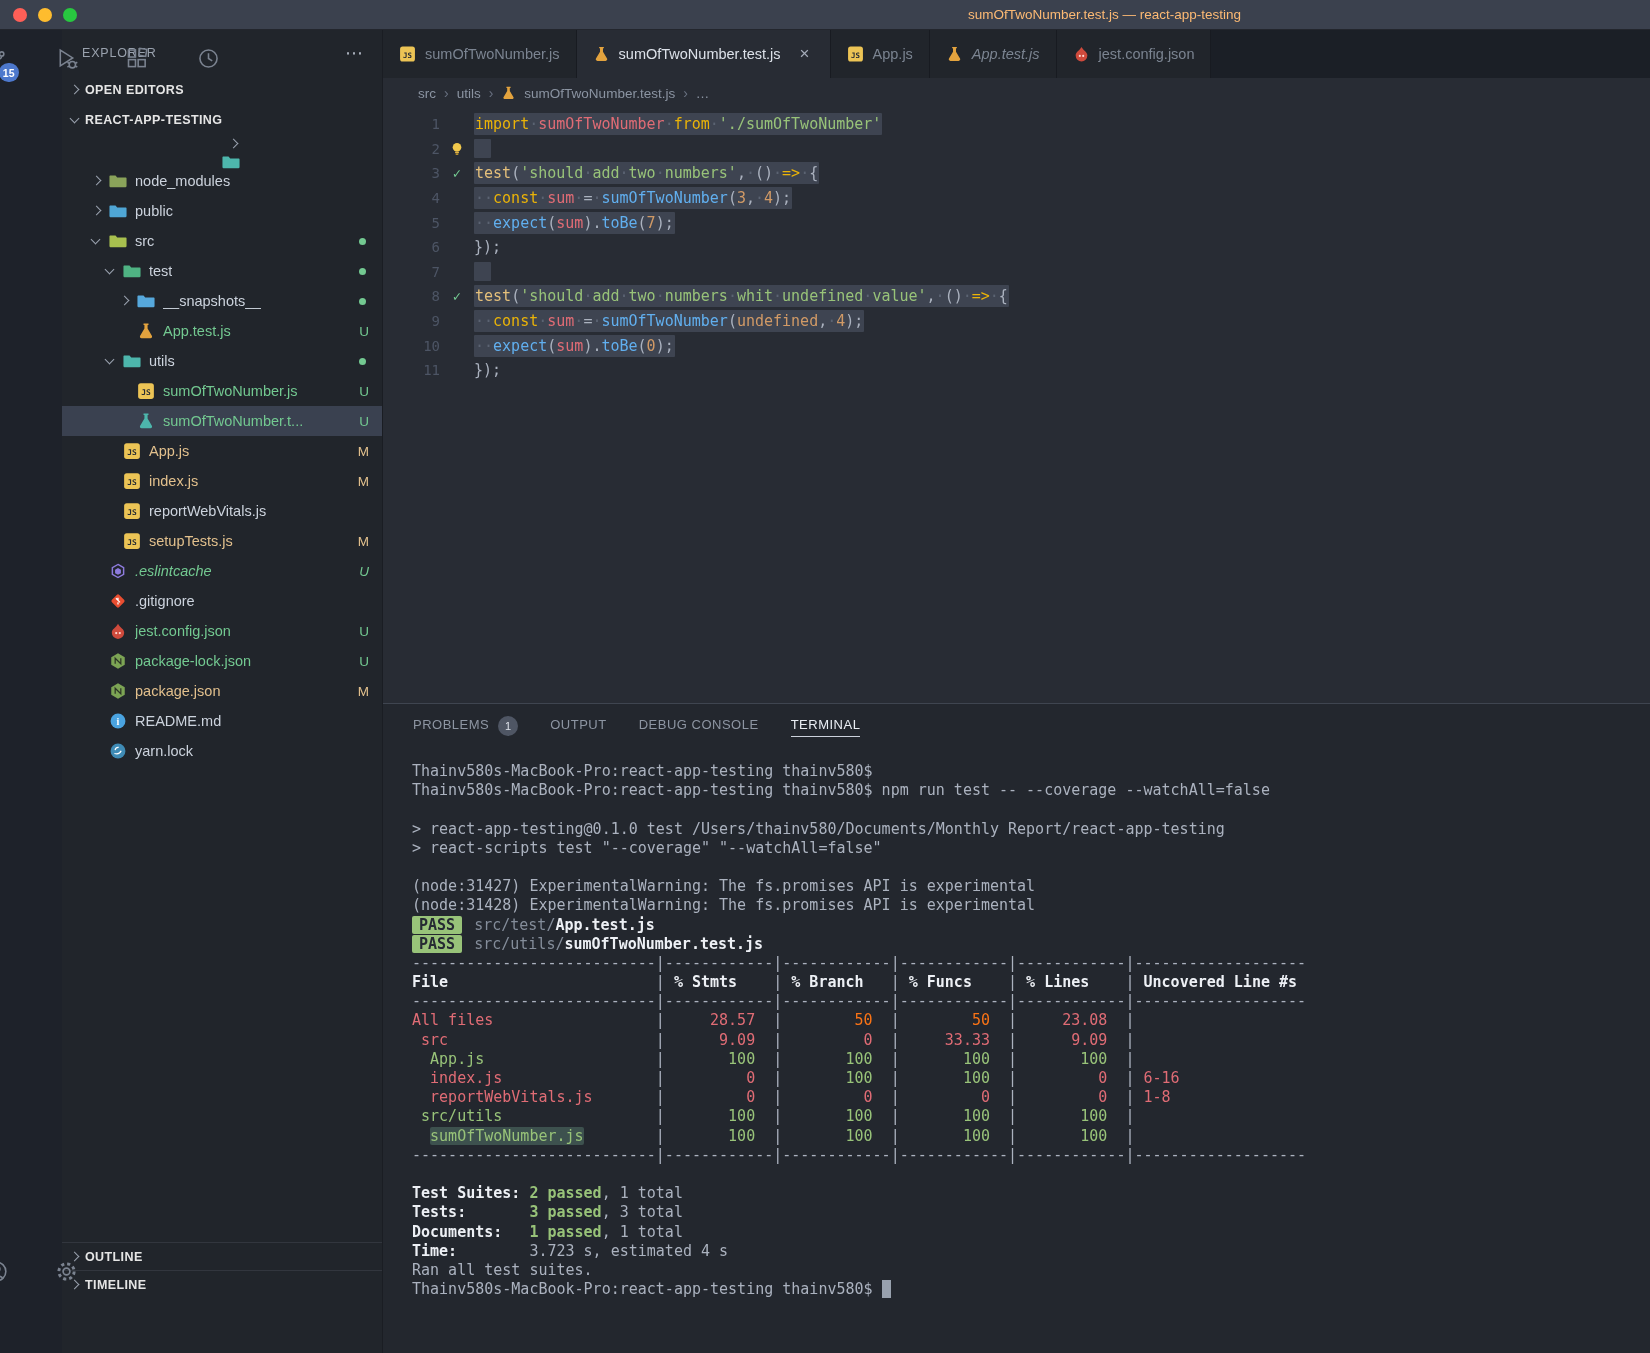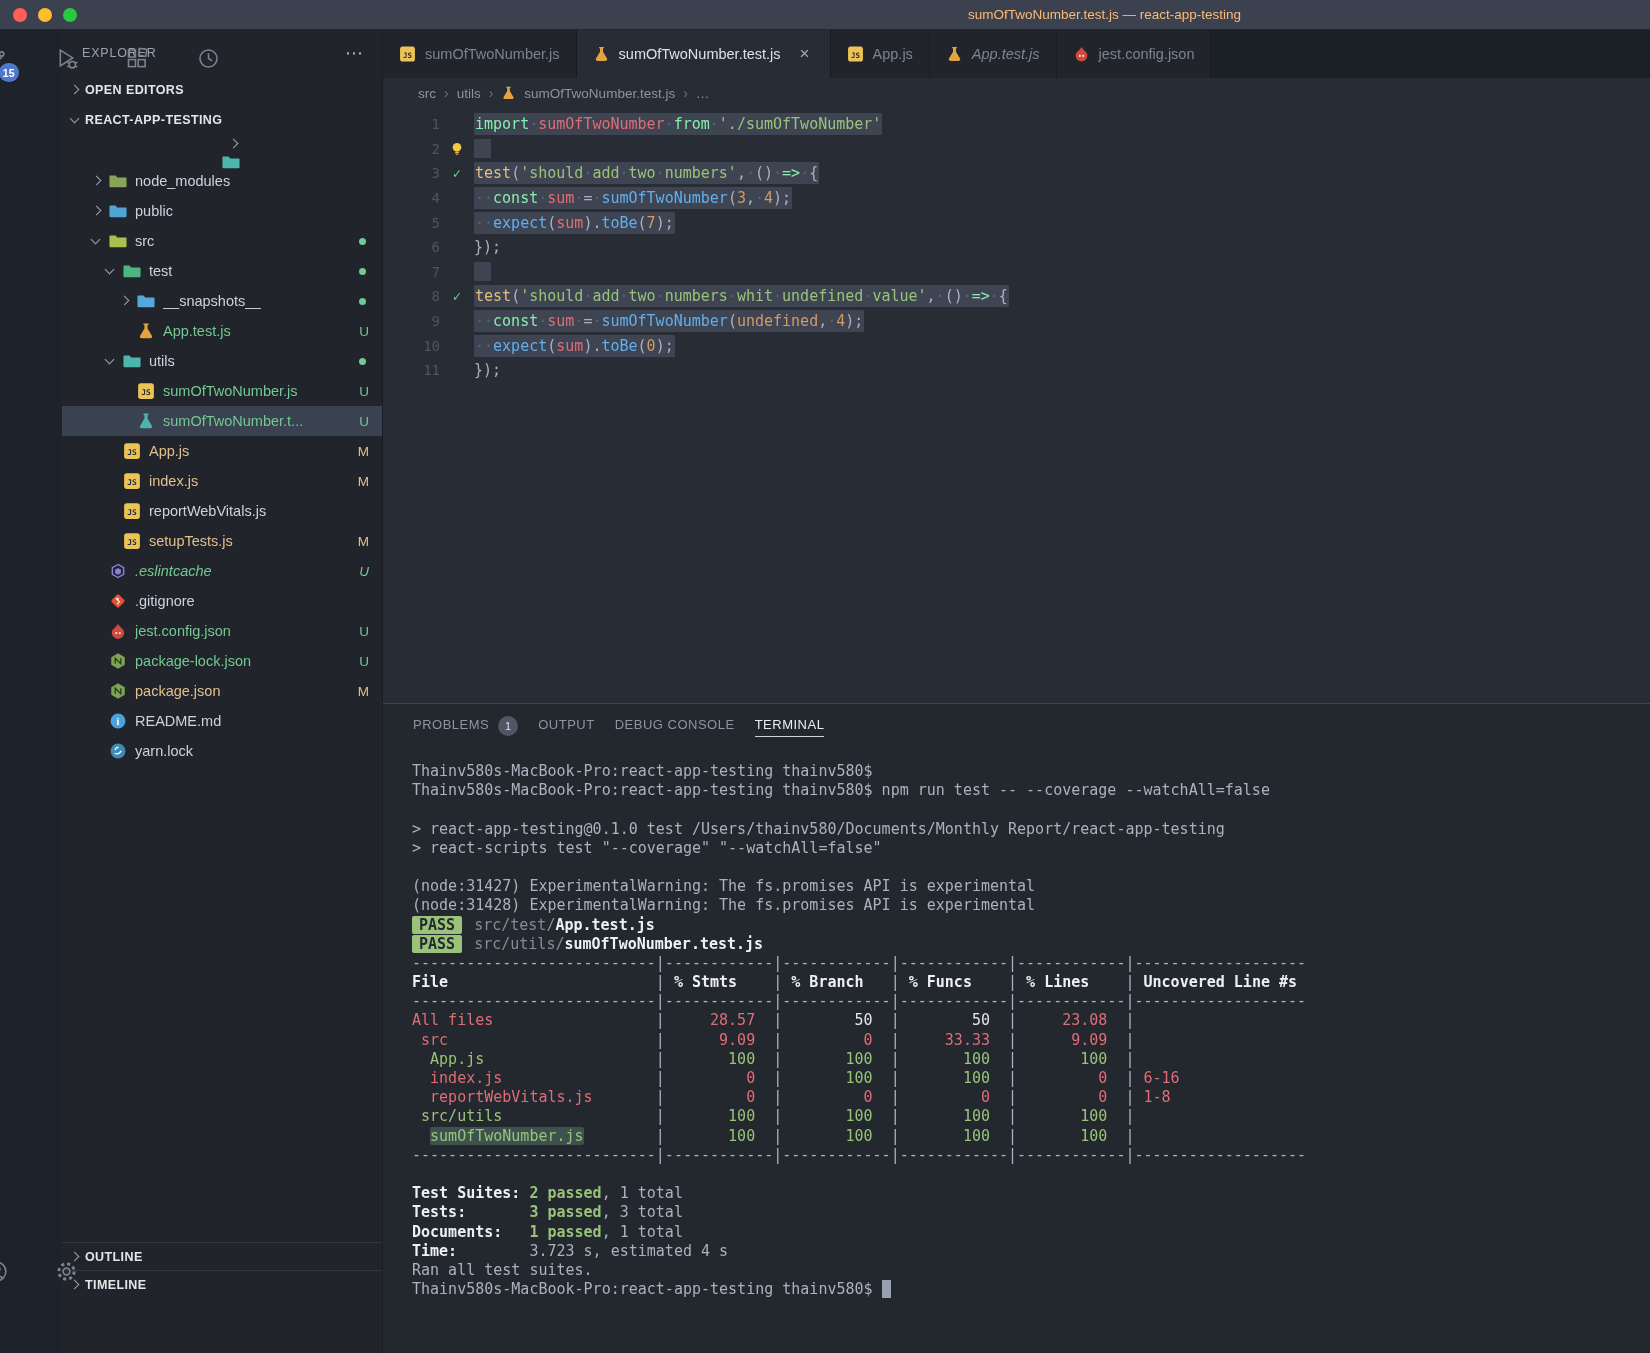--- a/index.html
+++ b/index.html
@@ -58,33 +58,33 @@
   .bc-flask{width:15px;height:15px;display:flex;align-items:center}
 
   .codearea{position:absolute;top:78px;left:0;right:0;height:595px;overflow:hidden;font-family:"DejaVu Sans Mono",monospace;font-size:15px;padding-top:4px}
   .cl{height:24.6px;display:flex;align-items:center}
   .ln{width:57px;text-align:right;color:#4d5565;flex:none;font-size:14px}
   .deco{width:34px;flex:none;display:flex;justify-content:center;align-items:center}
   .chk{color:#73c991;font-size:14px;font-weight:700}
   .ct{white-space:pre}
   .selbox{background:#3e4451;border-radius:1px;padding:2px 1px;white-space:pre}
   .selbox.empty{display:inline-block;width:17px;height:19px;vertical-align:middle;padding:0}
-  .t-kw{color:#86efac}.t-var{color:#e06c75}.t-fn{color:#61afef}.t-fny{color:#e5c07b}
+  .t-kw{color:#eab308}.t-var{color:#e06c75}.t-fn{color:#61afef}.t-fny{color:#e5c07b}
   .t-str{color:#98c379}.t-num{color:#d19a66}.t-d{color:#abb2bf}.t-ws{color:#5b6372}
 
   
   .panel{position:absolute;left:0;right:0;top:673px;height:650px;background:#23272e;border-top:1px solid #3f4550}
-  .ptabs{height:46px;display:flex;align-items:center;gap:20px;padding-left:30px;font-size:13px;letter-spacing:.5px;color:#8d95a2}
+  .ptabs{height:46px;display:flex;align-items:center;gap:32px;padding-left:30px;font-size:13px;letter-spacing:.5px;color:#8d95a2}
   .ptab{display:flex;align-items:center;gap:9px;cursor:pointer}
   .ptab .plabel{padding-bottom:4px;border-bottom:1.5px solid transparent}
   .ptab.active .plabel{color:#e9edf3;border-bottom-color:#ccd2dc}
   .pbadge{min-width:20px;height:20px;border-radius:50%;background:#4f5664;color:#dde2ea;font-size:11px;display:flex;align-items:center;justify-content:center;margin-bottom:3px}
   .term{padding:12px 0 0 29px;font-family:"DejaVu Sans Mono",monospace;font-size:15px;line-height:19.2px;color:#c6cdd7}
   .tline{height:19.2px;white-space:pre}
-  .t-red{color:#e06c75}.t-grn{color:#98c379}.t-yel{color:#e5e5e5}.t-dim{color:#848d9a}
+  .t-red{color:#e06c75}.t-grn{color:#98c379}.t-yel{color:#f97316}.t-dim{color:#848d9a}
   .t-b{color:#edf0f5;font-weight:700}.t-bgrn{color:#98c379;font-weight:700}
   .t-pass{background:#98c379;color:#262b33;font-weight:700;border-radius:2px;padding:0 7px;margin-right:3px}
   .t-hl{background:rgba(130,190,160,.28);color:#98c379;border-radius:2px}
   .t-cur{background:#98a1ae;color:transparent}
 </style>
 </head>
 <body>
 
 <div class="window">
 

